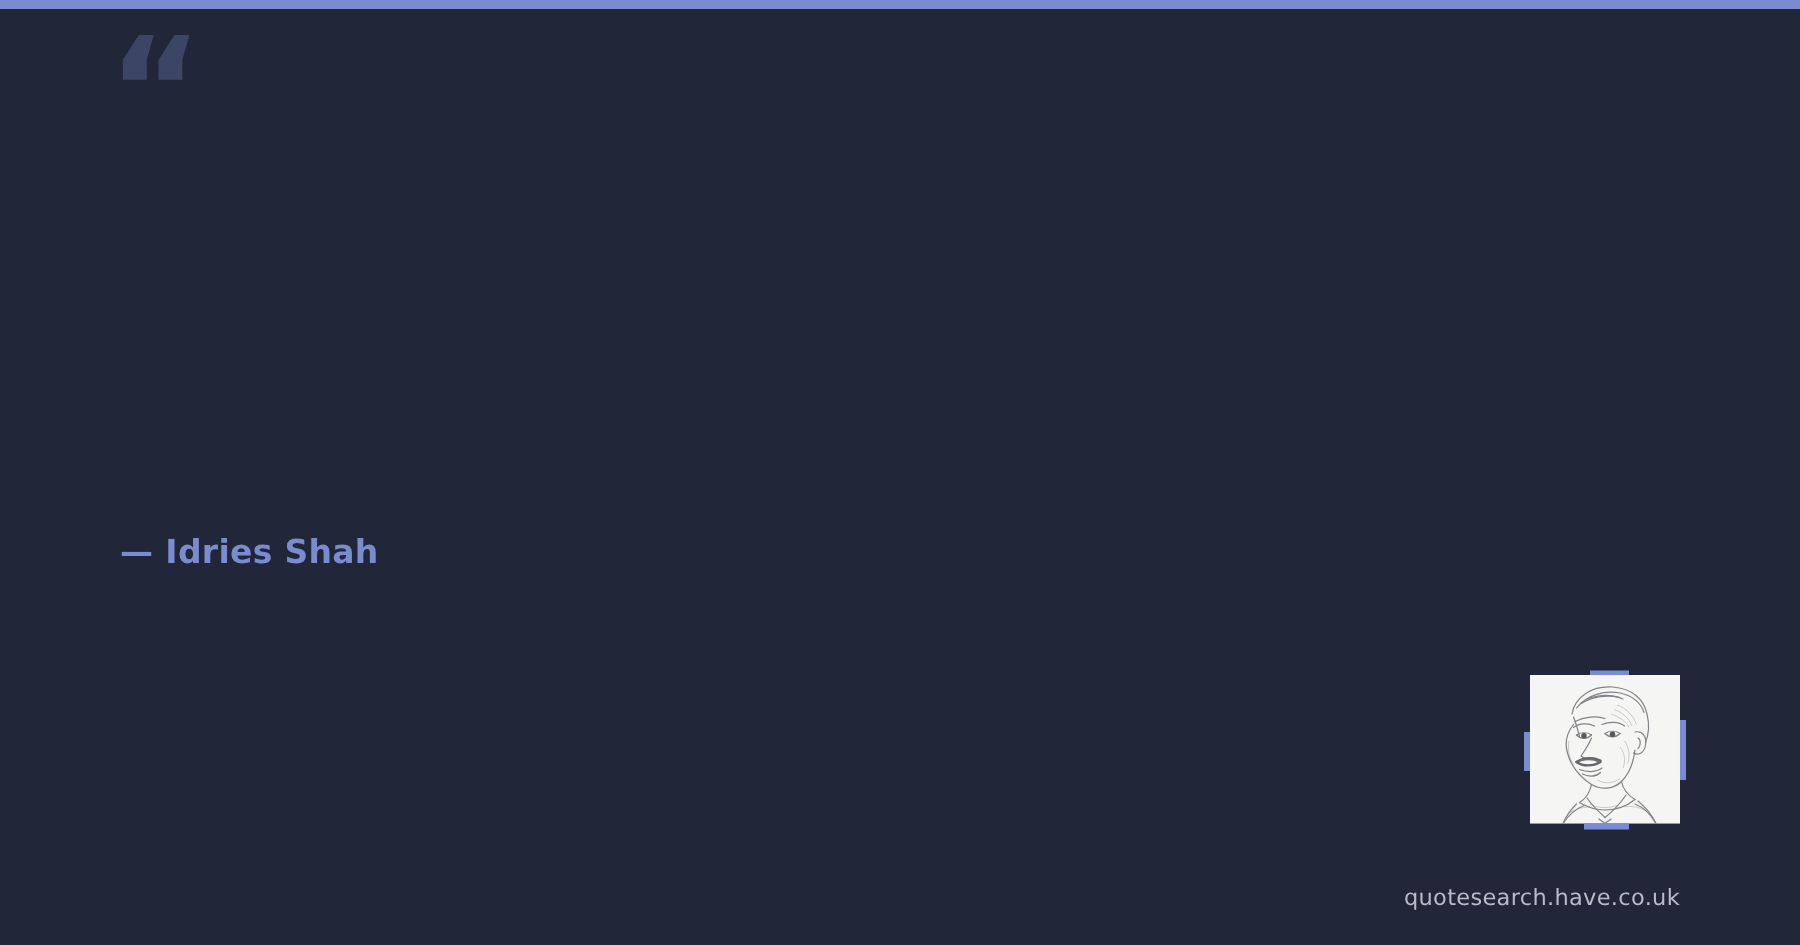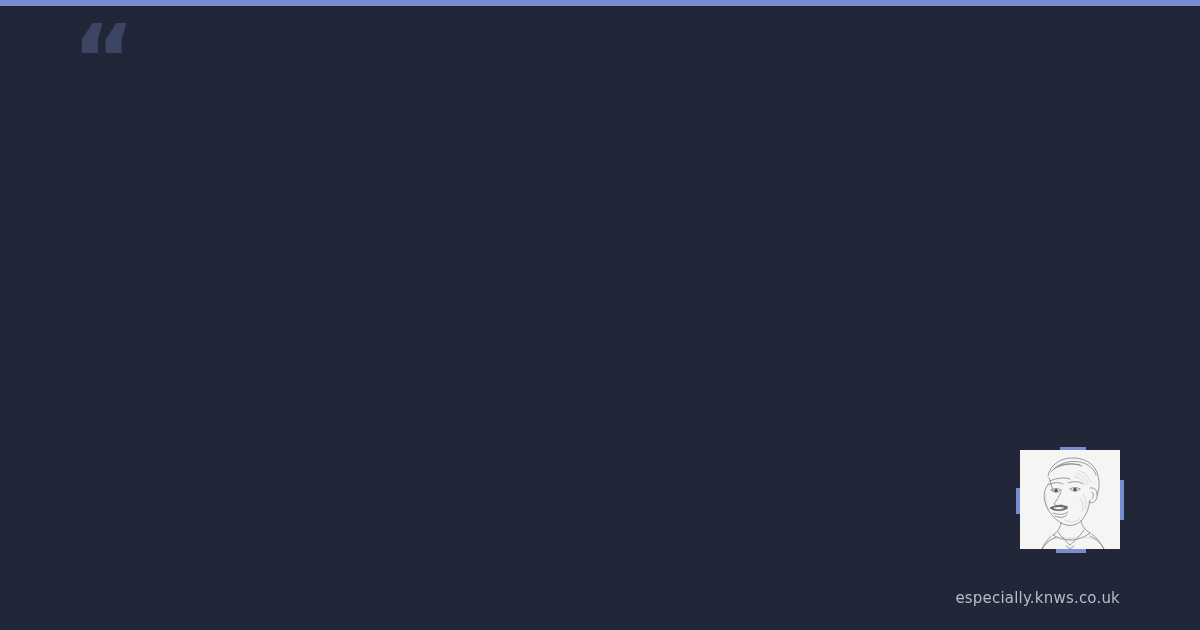--- a/index.html
+++ b/index.html
@@ -119,20 +119,23 @@
 </head>
 <body>
 
 <div class="card">
 
   <div class="top-bar"></div>
 
   <div class="quote-mark">“</div>
 
 
+  <div class="author">
+    <span class="dash">—</span><span>Idries Shah</span>
+  </div>
 
   <div class="portrait-wrap">
     <div class="portrait-frame">
       <svg viewBox="0 0 100 99" xmlns="http://www.w3.org/2000/svg">
         <rect x="0" y="0" width="100" height="99" fill="#f5f5f4"></rect>
         <g fill="none" stroke="#6f6f74" stroke-width="0.8" stroke-linecap="round" stroke-linejoin="round" opacity="0.85">
 
           <path d="M28 26 C30 14 42 7 55 8 C68 9 76 16 78 26 C80 34 79 40 77 45"></path>
           <path d="M31 22 C38 13 50 10 60 12 C69 14 74 19 76 25"></path>
           <path d="M34 19 C42 14 52 13 60 15"></path>
@@ -197,15 +200,15 @@
           <path d="M76 90 C72 88 67 87 63 88"></path>
         </g>
       </svg>
     </div>
     <div class="sel sel-left"></div>
     <div class="sel sel-right"></div>
     <div class="sel sel-bottom"></div>
     <div class="sel sel-top"></div>
   </div>
 
-  <div class="site-url">especially.knws.co.uk</div>
+  <div class="site-url">quotesearch.have.co.uk</div>
 
 </div>
 
 </body></html>

